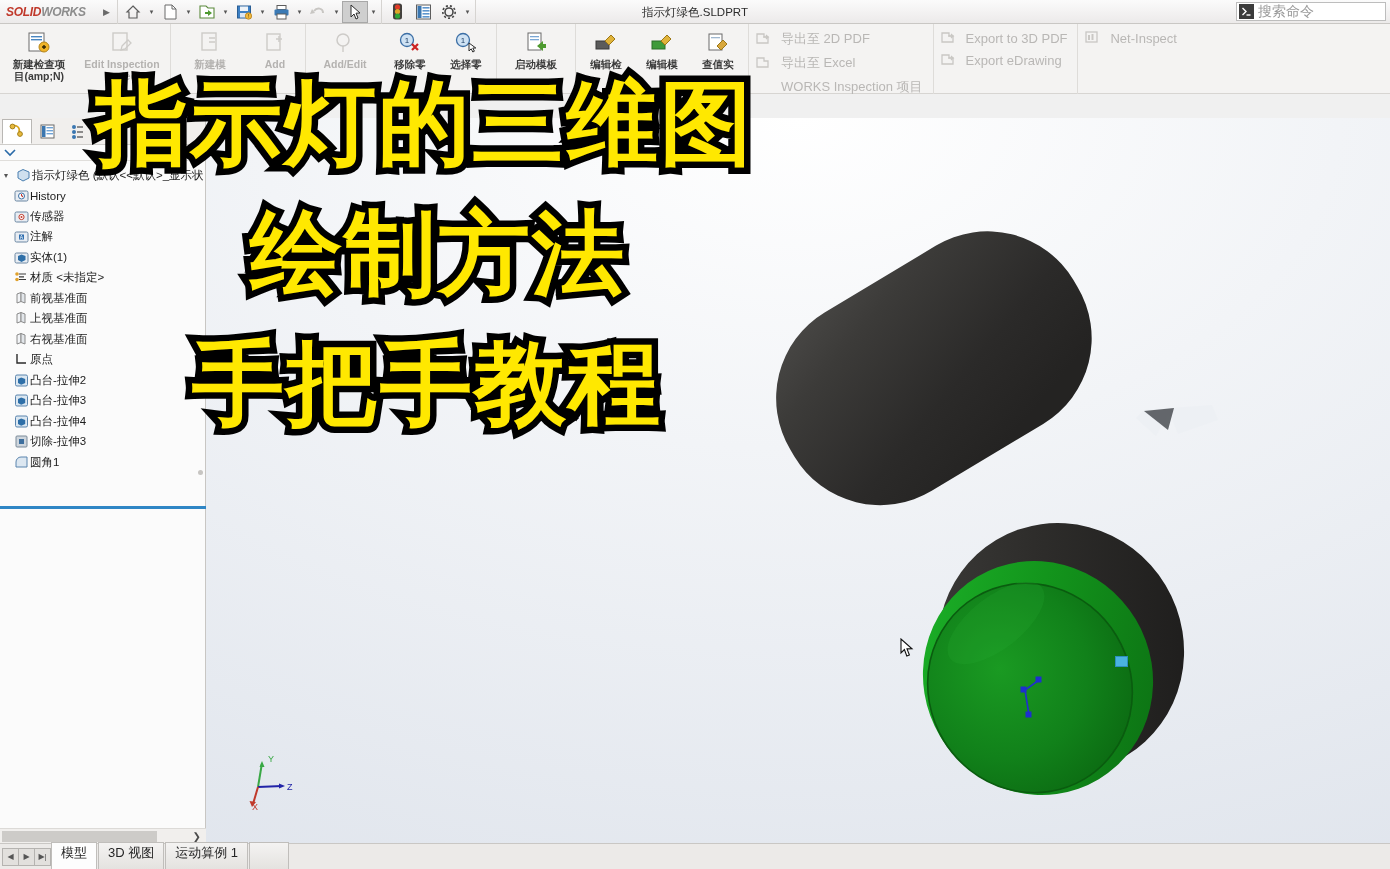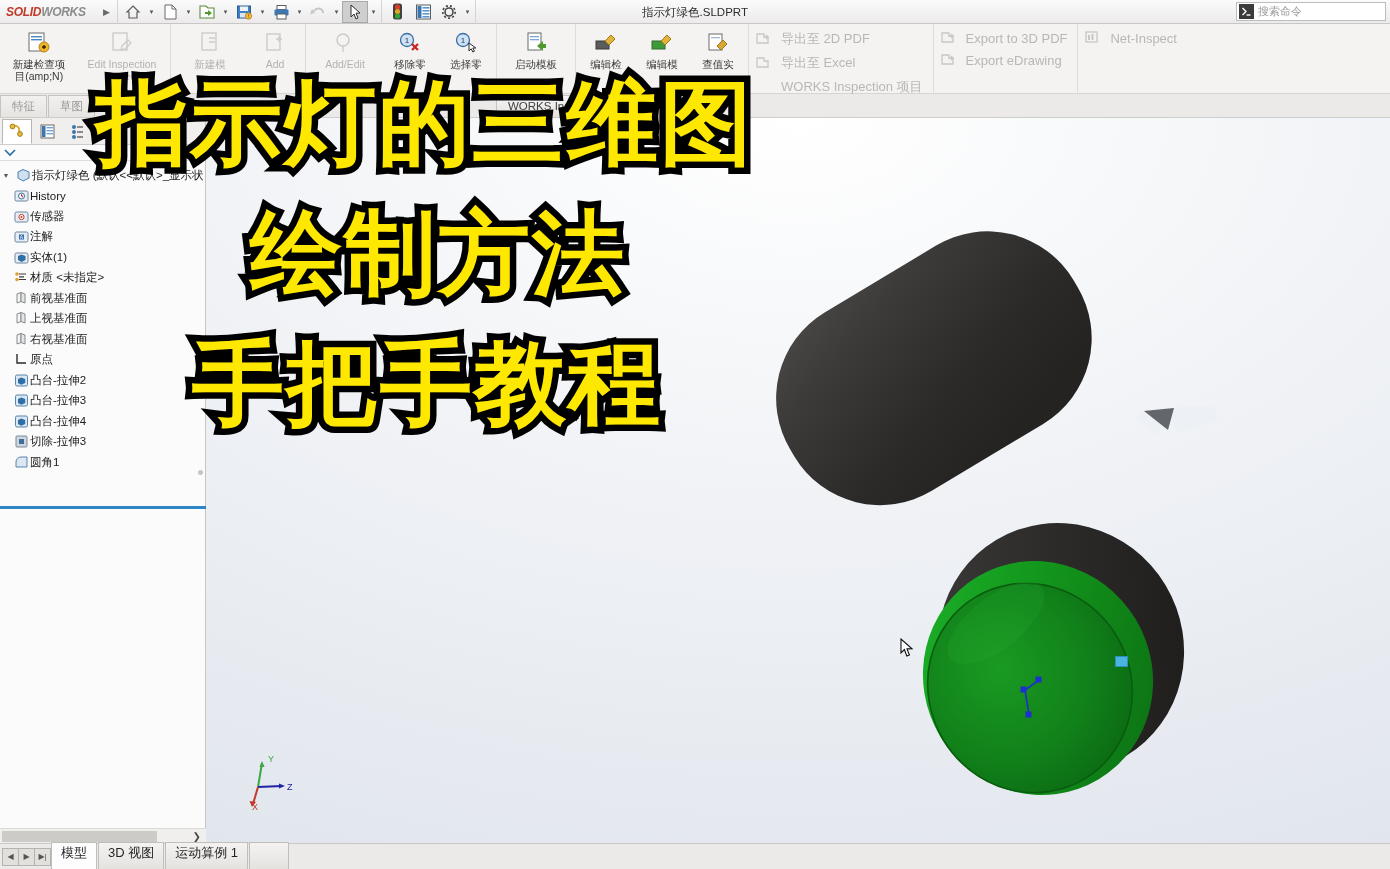--- a/index.html
+++ b/index.html
@@ -48,42 +48,42 @@
   .tb-search {
     position: absolute; right: 4px; top: 2px; width: 150px; height: 19px;
     background: #fff; border: 1px solid #bdbdbd; display: flex;
     align-items: center; padding-left: 2px;
   }
   .tb-search .sicon {
     width: 15px; height: 15px; background: #3b3b3b; color: #fff;
     font-size: 9px; display: flex; align-items: center; justify-content: center;
     margin-right: 4px;
   }
-  .tb-search .stxt { font-size: 11px; color: #9a9a9a; }
+  .tb-search .stxt { font-size: 14px; color: #9a9a9a; }
 
   
   .ribbon {
     position: absolute; left: 0; top: 24px; width: 1390px; height: 70px;
     background: #f4f3f2; border-bottom: 1px solid #d7d5d2;
     display: flex; align-items: flex-start;
   }
   .rgroup {
     height: 70px; border-right: 1px solid #dedcd9;
     display: flex; align-items: flex-start; padding: 3px 2px;
   }
   .rbtn {
     width: 74px; height: 62px; display: flex; flex-direction: column;
     align-items: center; padding-top: 3px;
     font-size: 10.5px; color: #b4b2b0; text-align: center; line-height: 1.15;
   }
   .rbtn.narrow { width: 56px; }
   .rbtn.wide { width: 92px; }
   .rbtn.on { color: #3c3c3c; }
   .rico { width: 26px; height: 26px; margin-bottom: 2px; position: relative; }
-  .rlabel { display: block; }
+  .rlabel { display: block; font-weight: bold; }
   .rlist { display: flex; flex-direction: column; gap: 6px; padding: 6px 10px 0 6px; }
   .rrow { display: flex; align-items: center; font-size: 13px; color: #b9b7b5; }
   .rrow .ri { width: 20px; height: 16px; margin-right: 6px; }
   .rcol-narrow { min-width: 120px; }
 
   
   .cmdtabs {
     position: absolute; left: 0; top: 94px; width: 1390px; height: 24px;
     background: #eceae8; border-bottom: 1px solid #cfcdca;
     display: flex; align-items: flex-end;
@@ -486,27 +486,20 @@
               <rect x="2" y="2" width="11" height="10" fill="none" stroke="#c9c7c4" stroke-width="1.3"></rect>
               <rect x="4" y="5" width="2" height="5" fill="#c9c7c4"></rect>
               <rect x="7.5" y="4" width="2" height="6" fill="#c9c7c4"></rect>
             </svg>
         </span>
         <span>Net-Inspect</span>
       </div>
     </div>
   </div>
 
-  <div class="cmdtabs">
-    <div class="ctab ghost">特征</div>
-    <div class="ctab ghost">草图</div>
-    <div style="width:400px"></div>
-    <div class="ctab">WORKS Inspection</div>
-    <div class="ctab active" style="width:60px"></div>
-  </div>
 
   <div class="viewbar">
     <div class="vbtn">
       <svg width="18" height="18" viewBox="0 0 18 18">
           <circle cx="8" cy="8" r="5" fill="none" stroke="#6d6d6d" stroke-width="1.5"></circle>
           <path d="M12 12 l4 4" stroke="#6d6d6d" stroke-width="2"></path>
         </svg>
     </div>
     <div class="vbtn">
       <svg width="18" height="18" viewBox="0 0 18 18">

